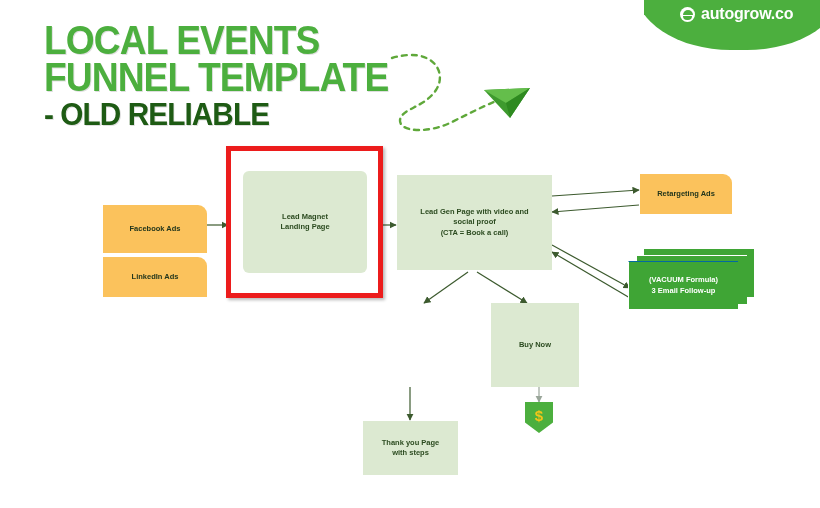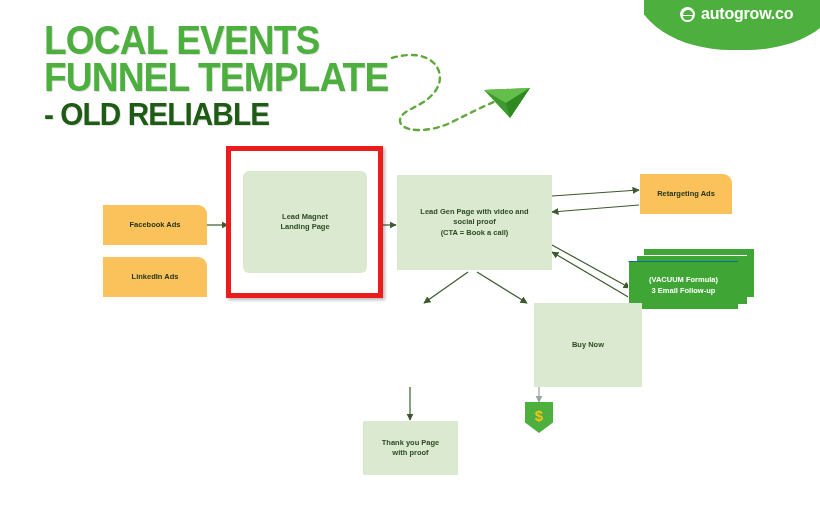--- a/index.html
+++ b/index.html
@@ -164,21 +164,21 @@
 
       <line x1="477" y1="272" x2="527" y2="303"></line>
 
       <line x1="410" y1="387" x2="410" y2="420"></line>
     </g>
     <g stroke="#9AA69A" stroke-width="1.2" fill="none" marker-end="url(#ahg)">
       <line x1="539" y1="387" x2="539" y2="402"></line>
     </g>
   </svg>
 
-  <div class="node node-orange" style="left:103px;top:205px;width:104px;height:40px;">
+  <div class="node node-orange" style="left:103px;top:205px;width:104px;height:48px;">
     <span>Facebook Ads</span>
   </div>
 
   <div class="node node-orange" style="left:103px;top:257px;width:104px;height:40px;">
     <span>LinkedIn Ads</span>
   </div>
 
   <div class="highlight-frame" style="left:226px;top:146px;width:157px;height:152px;"></div>
   <div class="node node-green node-green-round" style="left:243px;top:171px;width:124px;height:102px;">
     <span style="white-space:pre-line">Lead Magnet
@@ -198,27 +198,27 @@
   <div class="stack" style="left:628px;top:249px;width:130px;height:66px;">
     <div class="layer l1"></div>
     <div class="layer l2"></div>
     <div class="front">
       <span style="white-space:pre-line">(VACUUM Formula)
 3 Email Follow-up</span>
     </div>
   </div>
 
 
-  <div class="node node-green" style="left:491px;top:303px;width:108px;height:84px;margin-left:43px;">
+  <div class="node node-green" style="left:491px;top:303px;width:88px;height:84px;">
     <span>Buy Now</span>
   </div>
 
   <div class="node node-green" style="left:363px;top:421px;width:95px;height:54px;">
     <span style="white-space:pre-line">Thank you Page
-with proof</span>
+with steps</span>
   </div>
 
 
   <div class="shield" style="left:525px;top:402px;">
     <span>$</span>
   </div>
 
 </div>
 
 </body></html>

